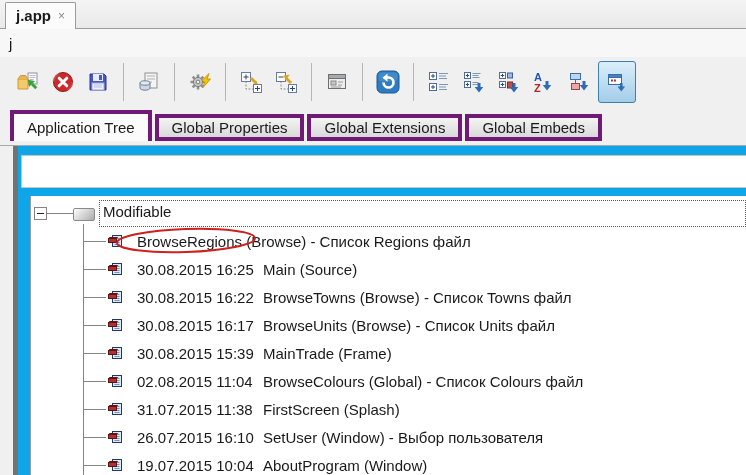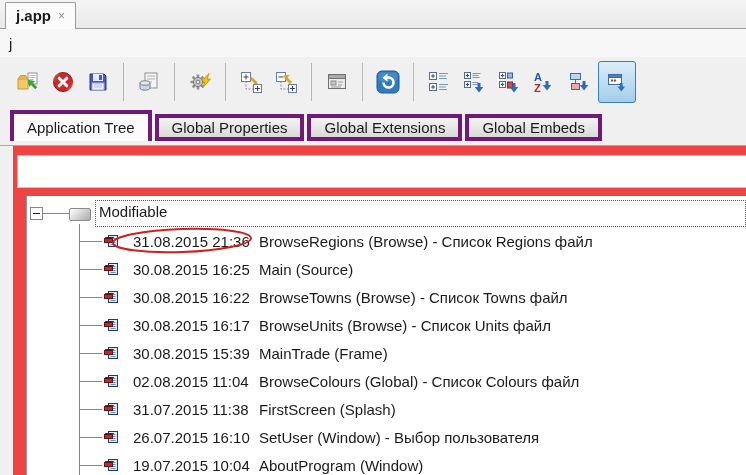--- a/index.html
+++ b/index.html
@@ -74,22 +74,22 @@
     border-bottom:none;
     position:relative; z-index:2;
   }
   .content-sep {
     position:absolute; top:145px; left:0; right:0; height:0;
     border-top:1px solid #a8a8a8;
   }
   
   .content-pane {
     position:absolute; top:146px; left:13px; right:0; bottom:0;
-    background:#ef4444;
-    border-left:1px solid #737373;
+    background:#0ea5e9;
+    border-left:5px solid #737373;
   }
   .filter-input {
     position:absolute; top:9px; left:3px; right:-2px; height:33px;
     border:1px solid #c6c6c6; background:#ffffff;
     font-family:"Liberation Sans", sans-serif; font-size:15px;
     padding:0 8px; outline:none;
   }
   
   .tree-panel {
     position:absolute; top:50px; left:12px; right:0; bottom:0;
@@ -395,21 +395,20 @@
     <div class="tree-rows">
         <div class="tree-row annotated">
         <span class="doc-icon">
           <svg width="16" height="16" viewBox="0 0 16 16">
             <rect x="5.5" y="2.5" width="9" height="11" fill="#dce9f6" stroke="#1f3864"></rect>
             <path d="M7.5 5.5h5M7.5 7.5h5M7.5 9.5h5M7.5 11.5h5" stroke="#6f94c0"></path>
             <rect x="1.5" y="5.5" width="8" height="4" fill="#b03030" stroke="#5f1414"></rect>
             <path d="M1.5 5.5 l1-1 h8 l-1 1z" fill="#d05050" stroke="#5f1414"></path>
           </svg>
         </span>
-        <span class="t-date">31.08.2015 21:36</span>
         <span class="t-name">BrowseRegions (Browse) - Список Regions файл</span>
         <span class="ellipse-note">
           <svg width="142" height="27" viewBox="0 0 142 27">
             <ellipse cx="71" cy="13.5" rx="69" ry="11.5" fill="none" stroke="#cf2020" stroke-width="2" transform="rotate(-2 71 13.5)"></ellipse>
           </svg>
         </span>
       </div>
         <div class="tree-row">
         <span class="doc-icon">
           <svg width="16" height="16" viewBox="0 0 16 16">

